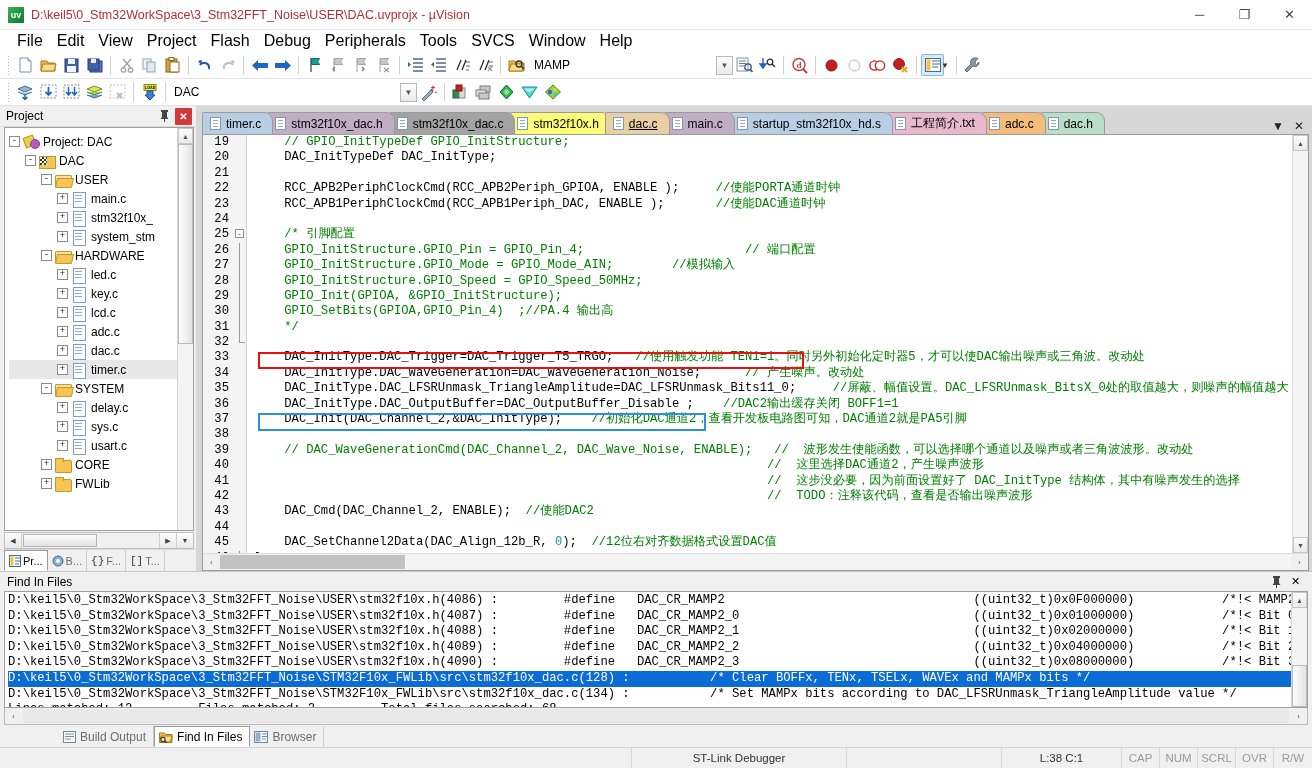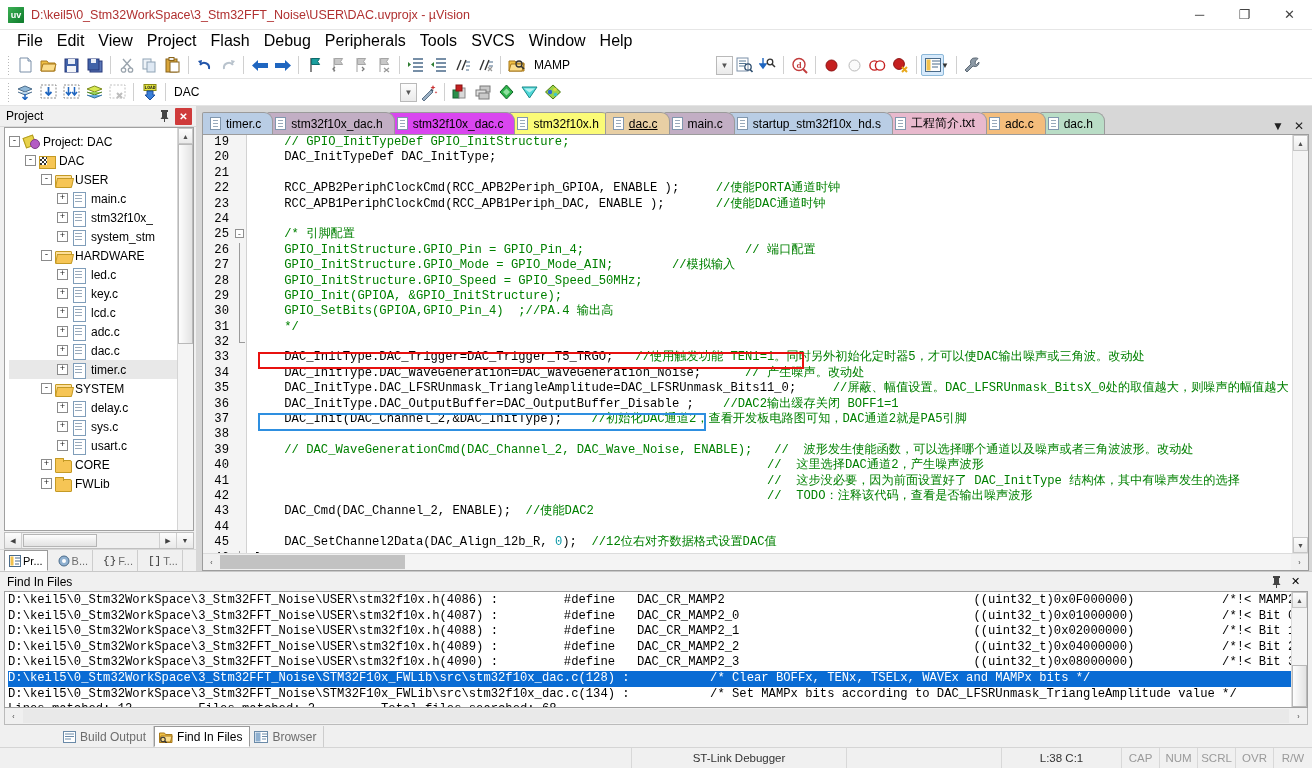--- a/index.html
+++ b/index.html
@@ -331,21 +331,20 @@
 
   
   .ltabs {
     height: 22px;
     display: flex;
     align-items: center;
     padding-left: 4px;
     background: #f0f0f0;
     flex: none;
     border-top: 1px solid #d8d8d8;
-    gap: 6px;
   }
   .ltab {
     height: 21px;
     display: flex; align-items: center;
     padding: 0 4px;
     font-size: 11px;
     color: #6d6d6d;
     border-right: 1px solid #cdcdcd;
     white-space: nowrap;
   }
@@ -1155,21 +1154,21 @@
 
       <div class="tabstrip" id="tabstrip-root">
         <div class="etab" style="background: rgb(185, 205, 229); z-index: 20;">
             <span class="fi"></span>
             <span class="lbl">timer.c</span>
           </div>
           <div class="etab" style="background: rgb(194, 174, 196); z-index: 19;">
             <span class="fi"></span>
             <span class="lbl">stm32f10x_dac.h</span>
           </div>
-          <div class="etab" style="background: #d946ef; z-index: 18; margin-top: 36px;">
+          <div class="etab" style="background: #a3a3a3; z-index: 18; margin-top: 36px;">
             <span class="fi"></span>
             <span class="lbl">stm32f10x_dac.c</span>
           </div>
           <div class="etab" style="background: rgb(251, 251, 119); z-index: 17;">
             <span class="fi"></span>
             <span class="lbl">stm32f10x.h</span>
           </div>
           <div class="etab active" style="background: rgb(232, 207, 164); z-index: 30;">
             <span class="fi"></span>
             <span class="lbl">dac.c</span>

